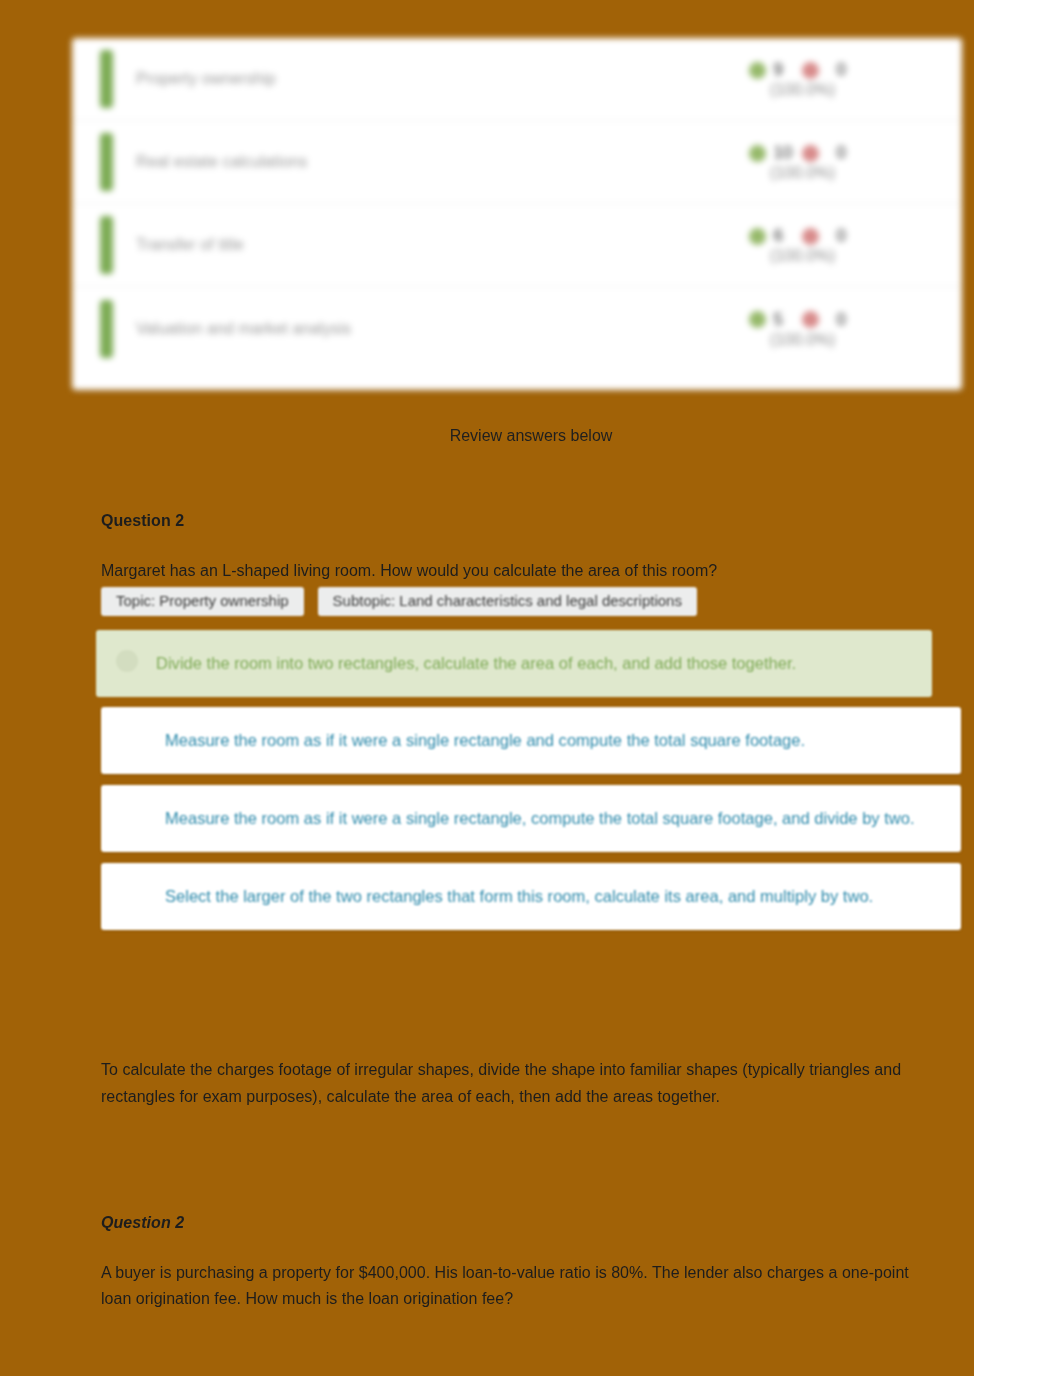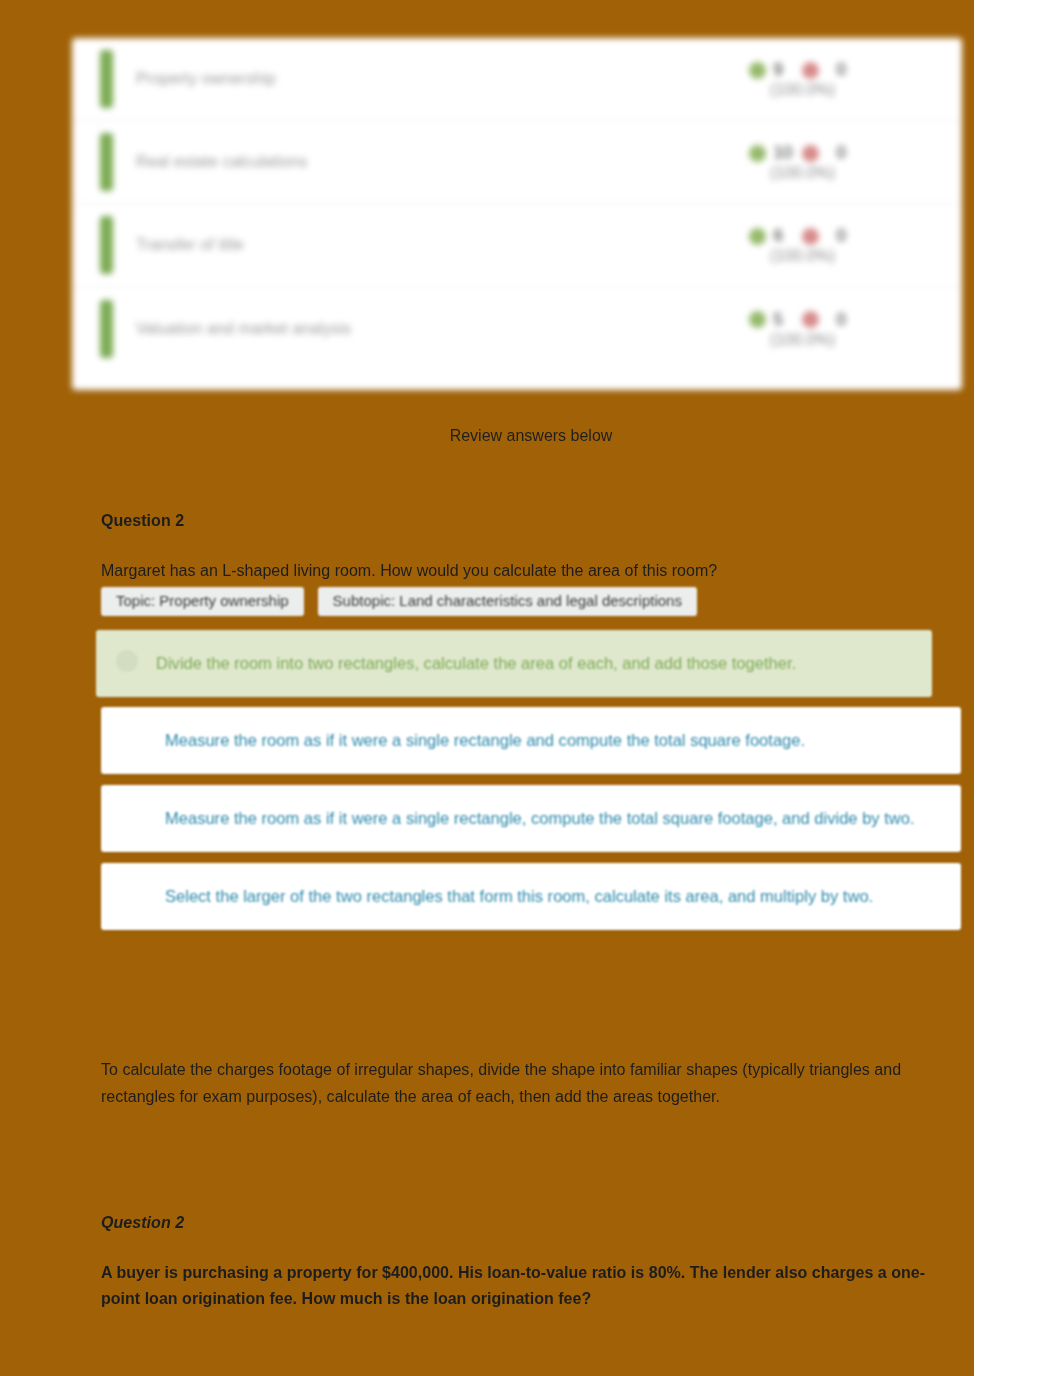--- a/index.html
+++ b/index.html
@@ -290,17 +290,17 @@
   </div>
 
   <div class="question-block" style="top:1056px; width:828px;">
     <div class="explanation">To calculate the charges footage of irregular shapes, divide the shape into familiar shapes (typically triangles and rectangles for exam purposes), calculate the area of each, then add the areas together.</div>
   </div>
 
   <div class="question-block" style="top:1214px;font-style:italic;">
     <div class="q-title">Question 2</div>
   </div>
 
-  <div class="question-block" style="top:1260px; width:830px;font-weight:bold;">
+  <div class="question-block" style="top:1260px; width:830px;">
     <div class="q-text">A buyer is purchasing a property for $400,000. His loan-to-value ratio is 80%. The lender also charges a one-point loan origination fee. How much is the loan origination fee?</div>
   </div>
 
 </div>
 
 </body></html>

